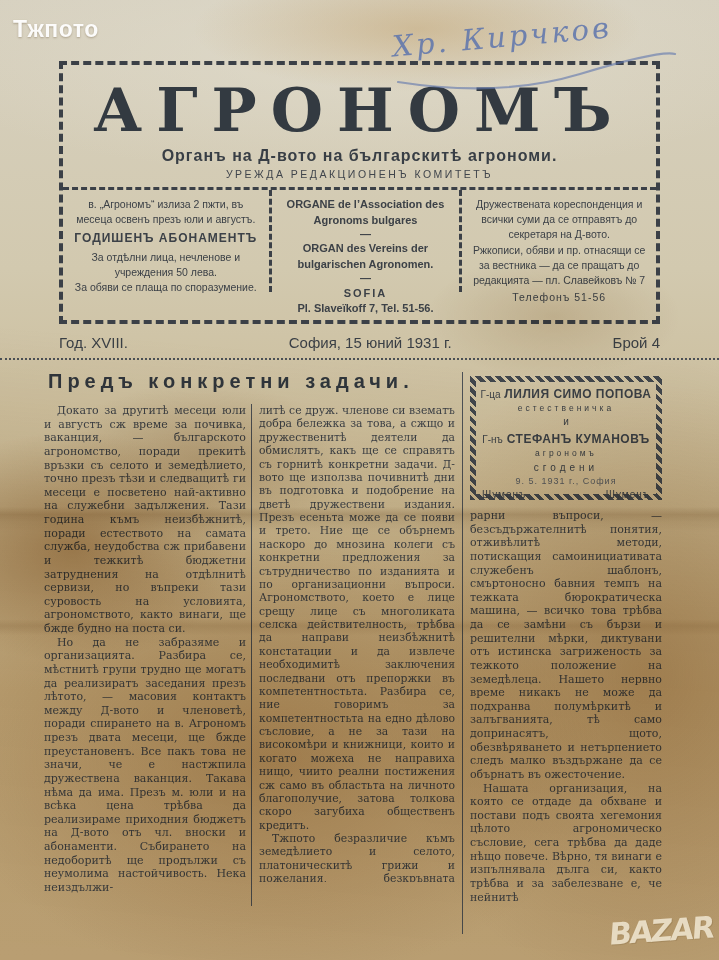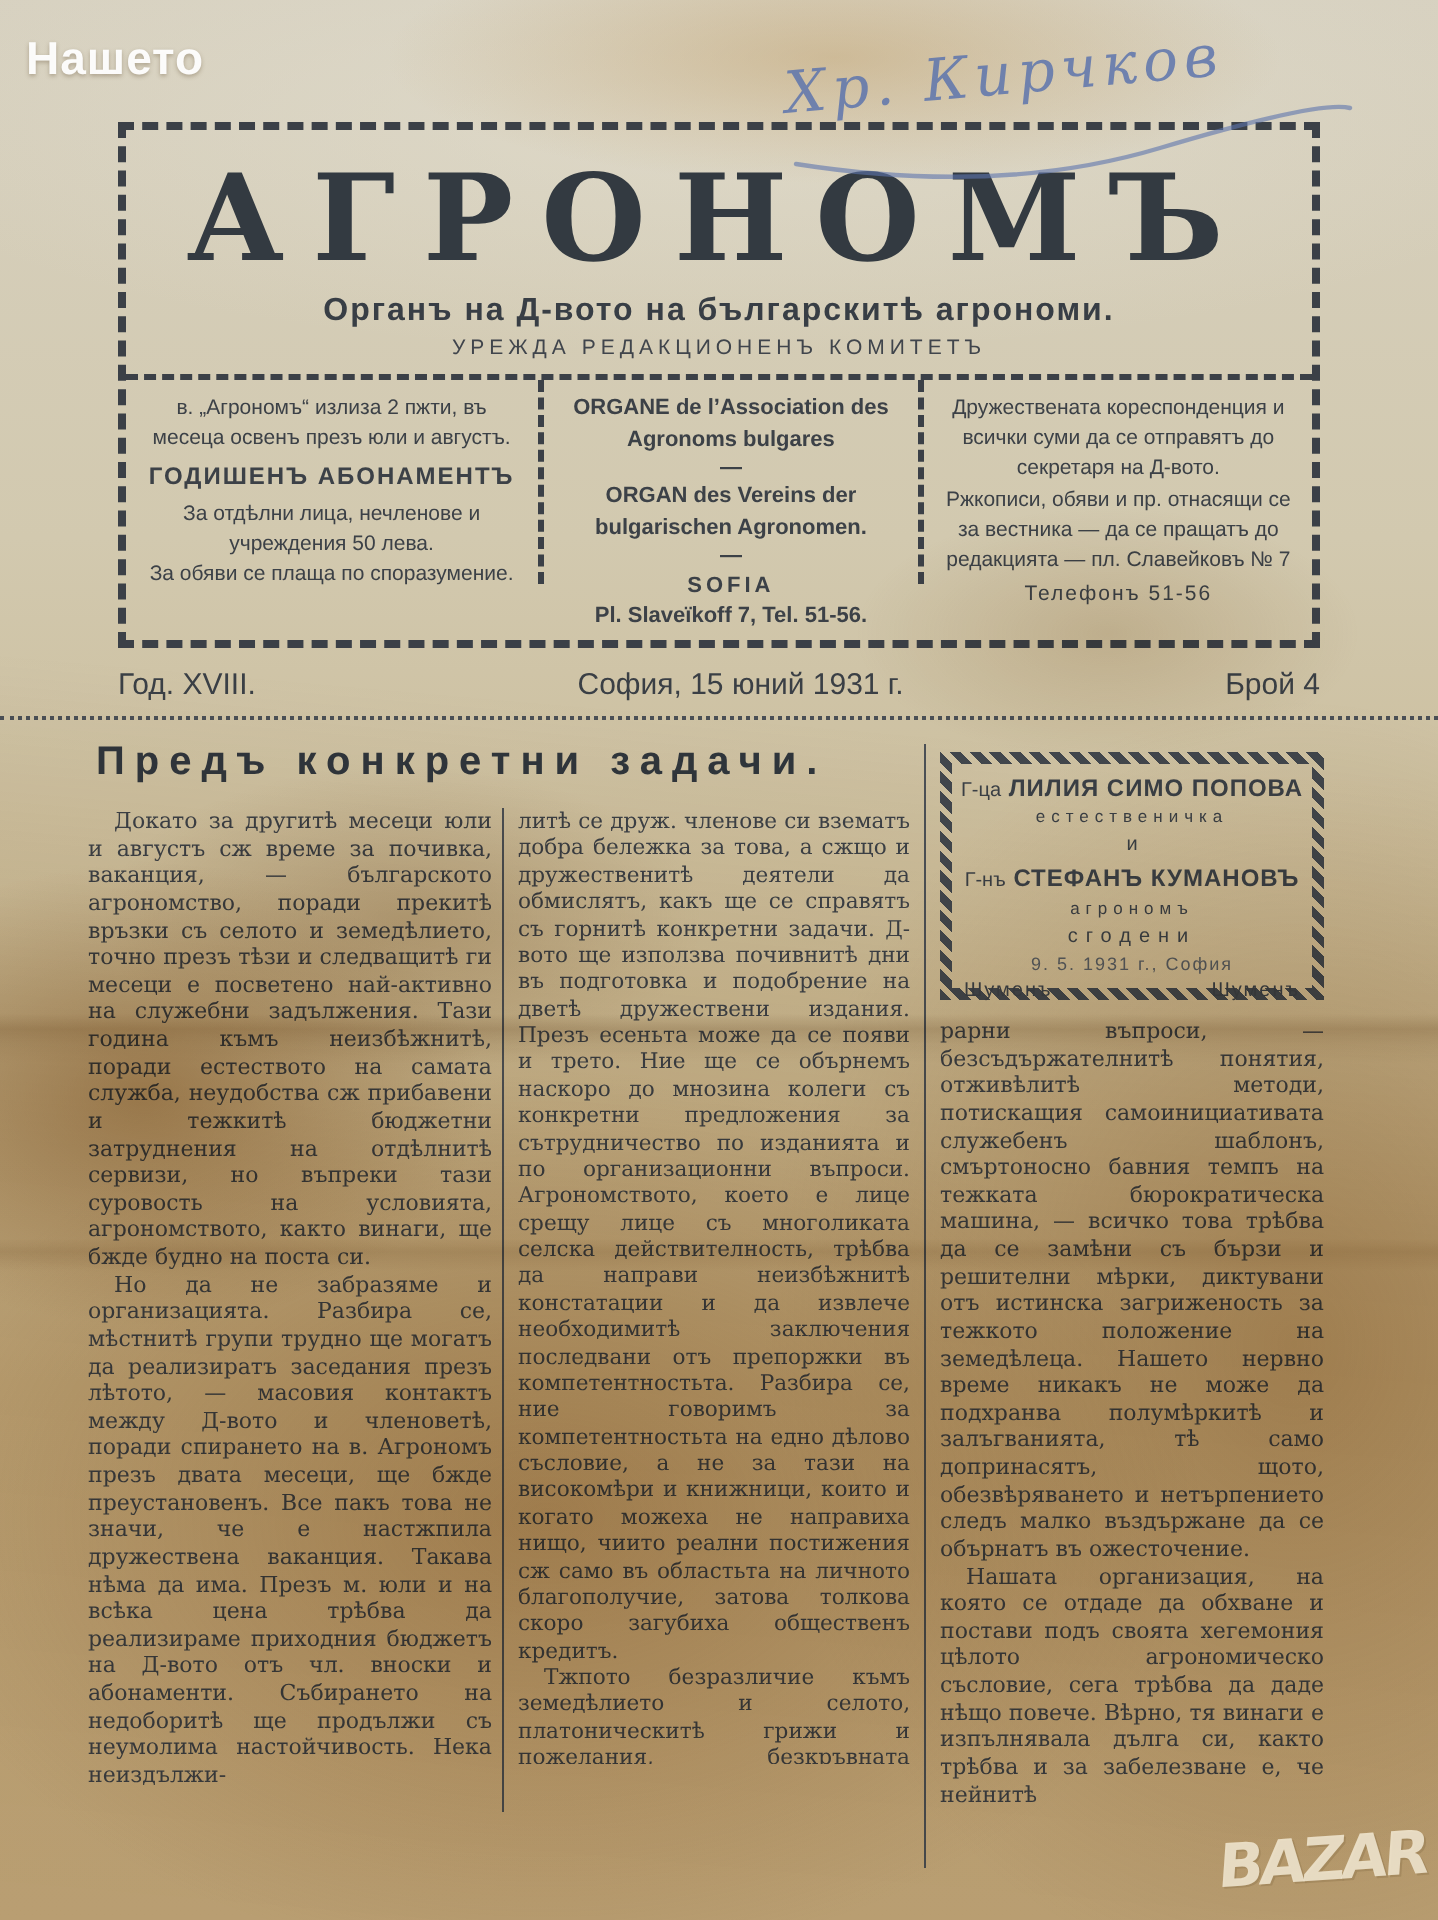--- a/index.html
+++ b/index.html
@@ -206,16 +206,16 @@
       </div>
   </div>
 
   <div class="signature">Хр. Кирчков</div>
   <svg class="signature-swoosh" width="300" height="50" viewBox="0 0 300 50">
     <path d="M18 42 Q 120 58 200 34 T 295 14" fill="none" stroke="rgba(93,116,173,0.6)" stroke-width="2.2" stroke-linecap="round"></path>
   </svg>
 
   <div class="stains"></div>
 
-  <div class="wm-photographer">Нашето</div>
+  <div class="wm-photographer">Тжпото</div>
   <div class="wm-bazar">BAZAR</div>
 
 </div>
 
 </body></html>

